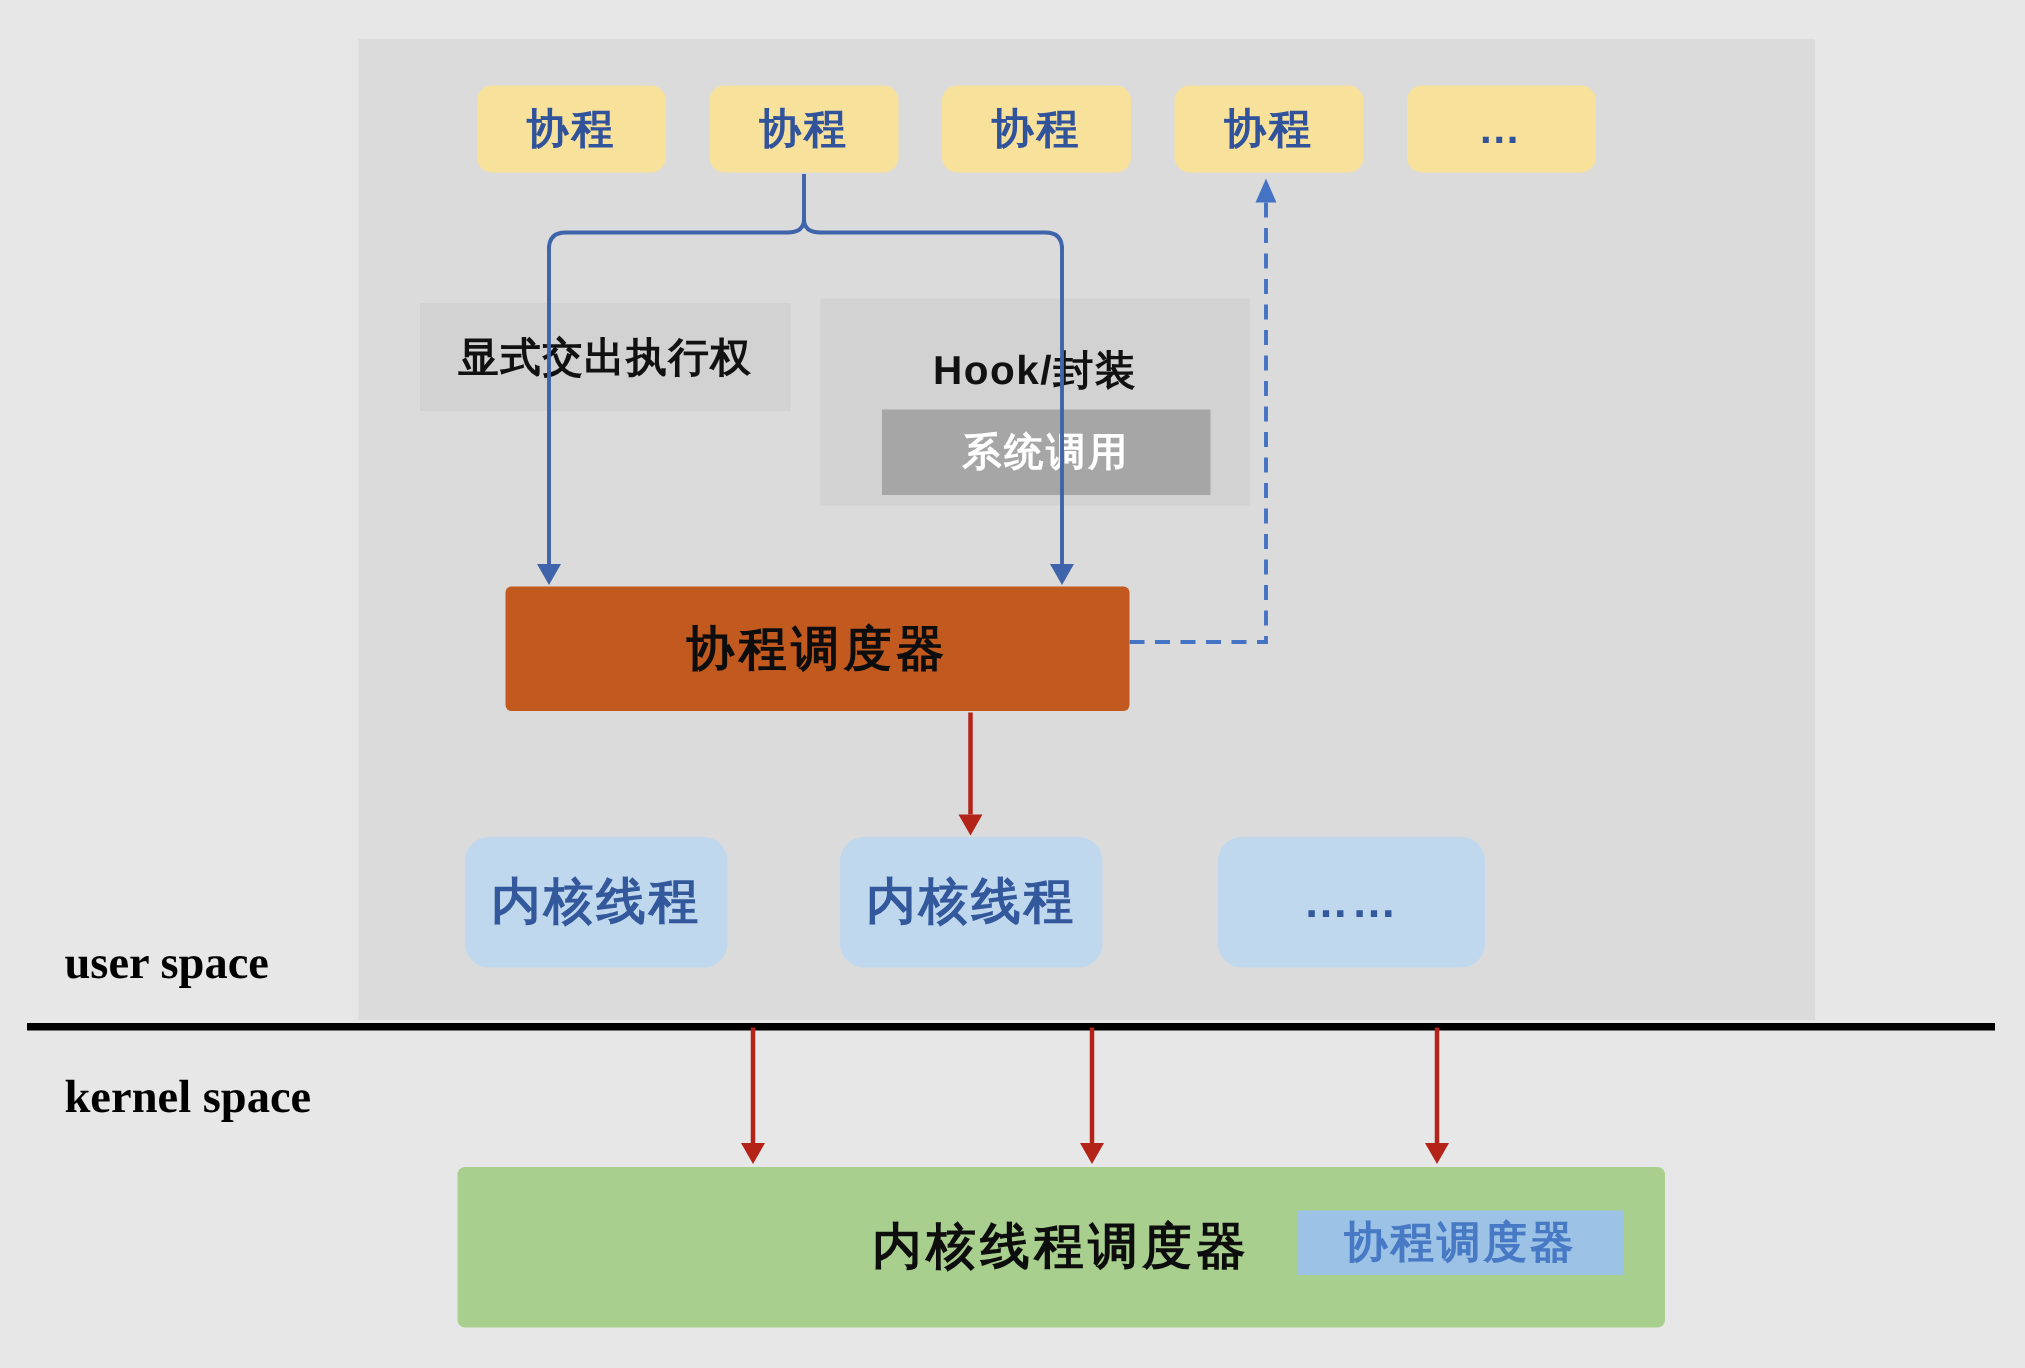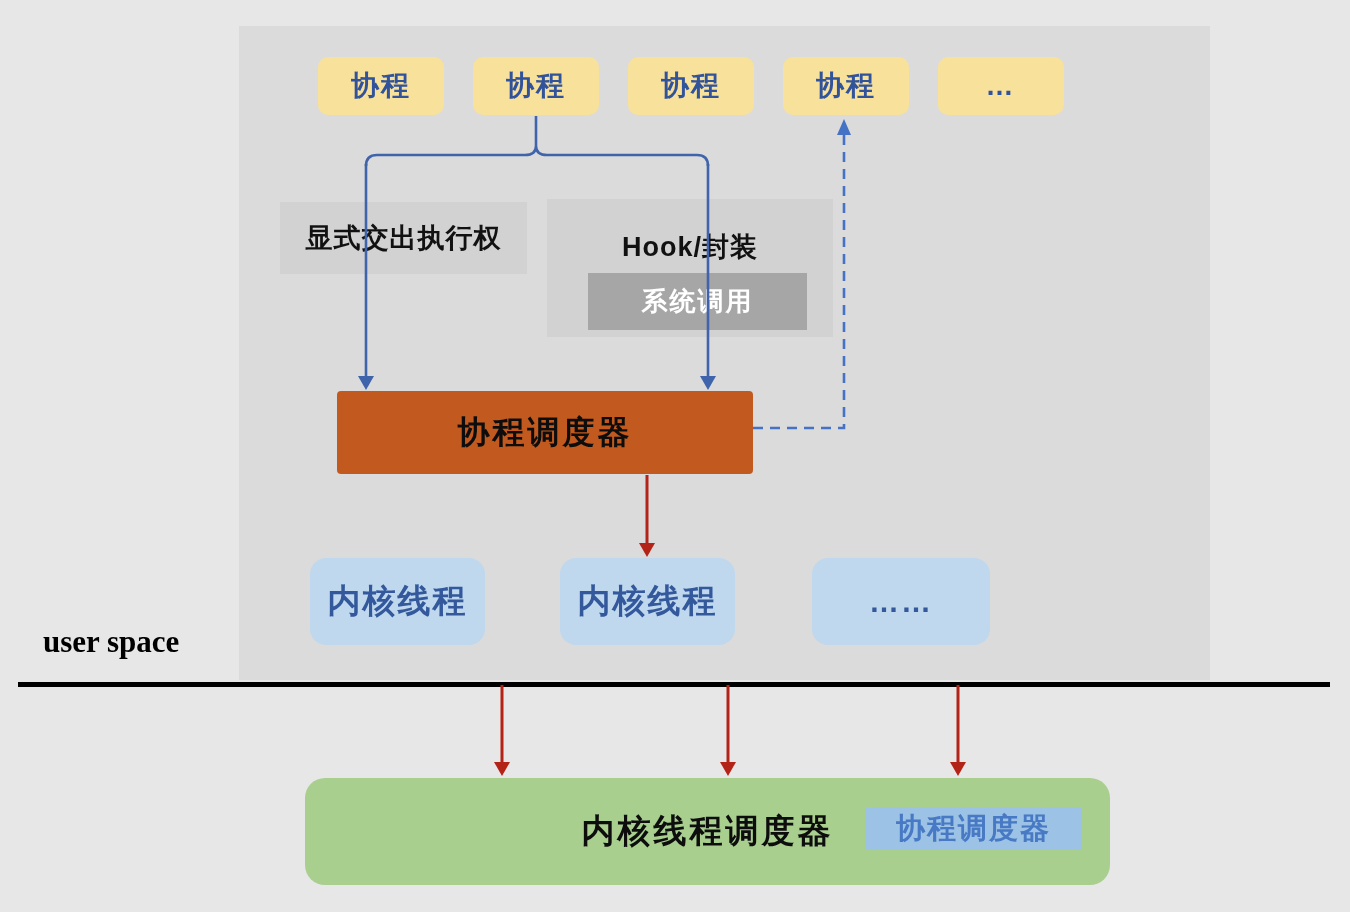--- a/index.html
+++ b/index.html
@@ -48,21 +48,21 @@
   
   .space-label{
     position:absolute;left:43px;color:#000;font-weight:bold;font-size:31px;
     font-family:"Liberation Serif","DejaVu Serif",serif;
   }
   .user-space{top:624px;text-align:center;}
   .kernel-space{top:713px;}
   .divider{position:absolute;left:18px;top:682px;width:1312px;height:5px;background:#000;}
   
   .kscheduler{
-    left:305px;top:778px;width:805px;height:107px;border-radius:20px;
+    left:305px;top:778px;width:805px;height:107px;border-radius:5px;
     background:var(--green,#a9cf8f);color:#0d0d0d;font-size:33px;letter-spacing:3px;
   }
   .kthread-table{
     position:absolute;left:560px;top:29px;width:217px;height:43px;
     background:var(--table_fill,#9cc2e5);color:var(--table_text,#4779c4);
     font-size:29px;font-weight:bold;display:flex;align-items:center;justify-content:center;
     letter-spacing:2px;
   }
   
   svg.overlay{position:absolute;left:0;top:0;width:1350px;height:912px;pointer-events:none;}
@@ -93,20 +93,21 @@
   </div>
 
   <div class="box scheduler">协程调度器</div>
 
   <div class="box kthread k0">内核线程</div>
   <div class="box kthread k1">内核线程</div>
   <div class="box kthread k2">……</div>
 
   <div class="space-label user-space">user space</div>
   <div class="divider"></div>
+  <div class="space-label kernel-space">kernel space</div>
 
   <div class="box kscheduler">
     <span>内核线程调度器</span>
     <div class="kthread-table">协程调度器</div>
   </div>
 
   <svg class="overlay" viewBox="0 0 1350 912">
 
     <path class="blue-line" d="M536,116 L536,146 M366,166 Q366,155 377,155 L525,155 Q536,155 536,146 Q536,155 547,155 L697,155 Q708,155 708,166"></path>
     <line class="blue-line" x1="366" y1="164" x2="366" y2="376"></line>

